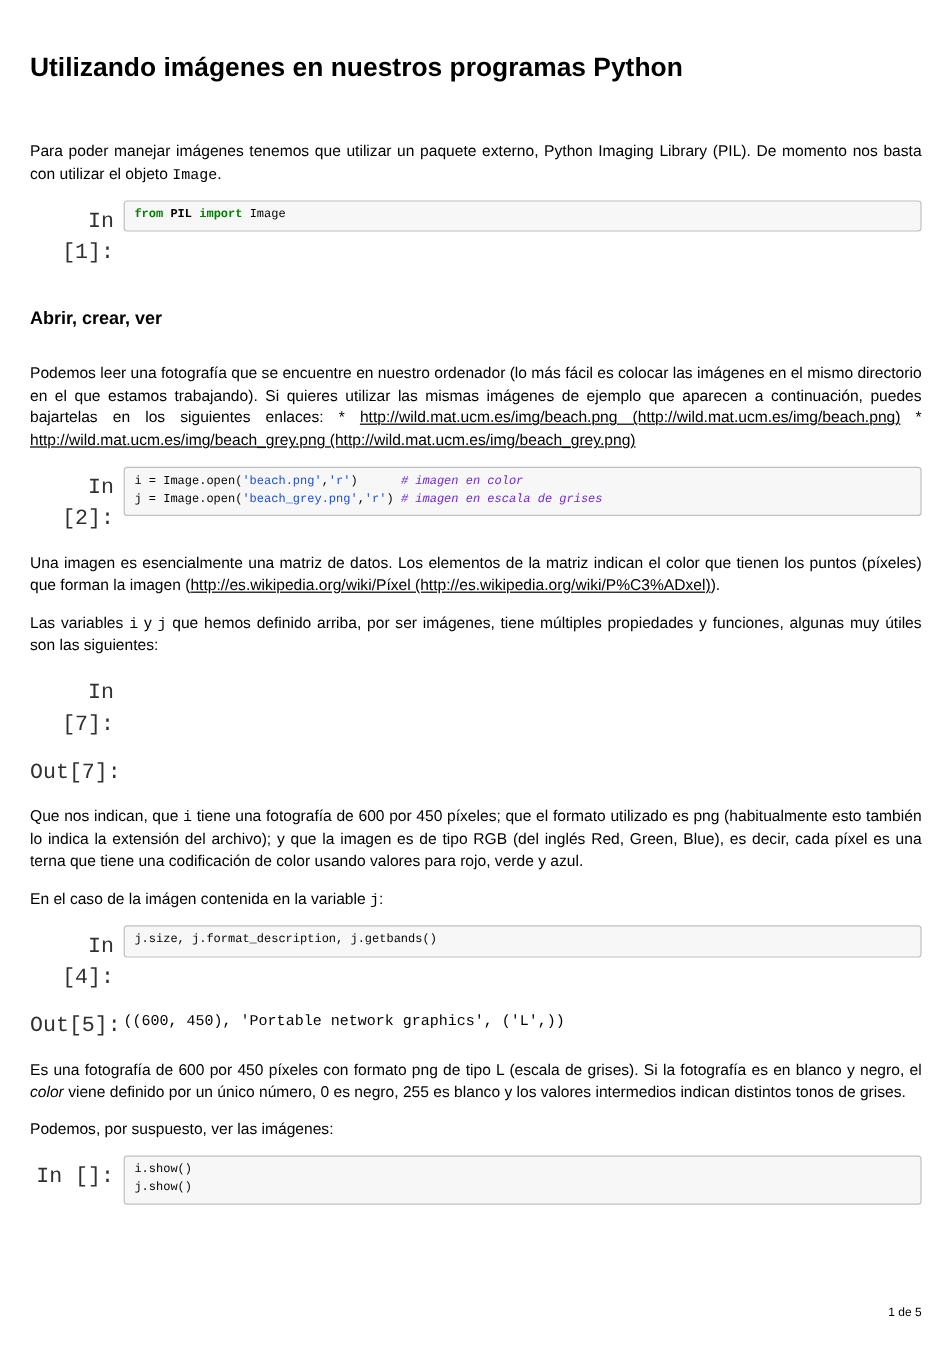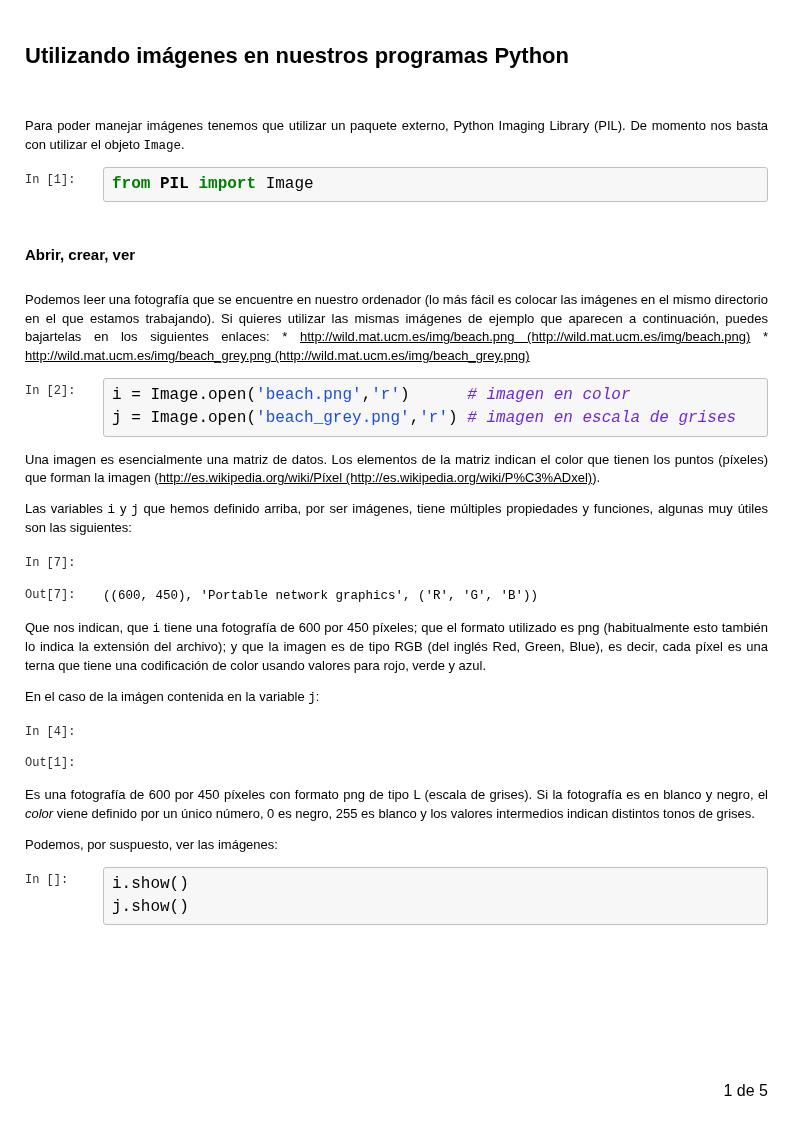--- a/index.html
+++ b/index.html
@@ -15,21 +15,21 @@
   line-height: 1.45;
 }
 h1 {
   font-size: 22px;
   font-weight: bold;
   margin-bottom: 45px;
 }
 h2 {
   font-size: 15px;
   font-weight: bold;
-  margin-top: 42px;
+  margin-top: 31px;
   margin-bottom: 25px;
 }
 p {
   text-align: justify;
   margin-bottom: 12px;
   font-size: 13px;
 }
 .mono {
   font-family: "Courier New", Courier, monospace;
   font-size: 12.5px;
@@ -38,57 +38,58 @@
   color: #000;
   text-decoration: underline;
 }
 .cell {
   display: flex;
   margin-bottom: 14px;
   align-items: flex-start;
 }
 .prompt {
   font-family: "Courier New", Courier, monospace;
-  font-size: 12px;
+  font-size: 18px;
   width: 78px;
+  text-align: right;
   padding-right: 8px;
   padding-top: 5px;
   flex-shrink: 0;
   color: #303030;
 }
 .prompt.out {
   padding-top: 0;
 }
 .code-box {
   flex: 1;
   border: 1px solid #c0c0c0;
   border-radius: 3px;
   background: #f7f7f7;
   padding: 5px 8px;
   font-family: "Courier New", Courier, monospace;
-  font-size: 16px;
+  font-size: 10px;
   white-space: pre;
   overflow: hidden;
 }
 .output-box {
   flex: 1;
   font-family: "Courier New", Courier, monospace;
   font-size: 12.5px;
   white-space: pre;
   padding-top: 0;
 }
 .kw { font-weight: bold; color: #008000; }
 .str { color: #1d4ed8; }
 .comment { font-style: italic; color: #6d28d9; }
 .b { font-weight: bold; }
 .pagenum {
   position: absolute;
   right: 25px;
   bottom: 20px;
-  font-size: 16px;
+  font-size: 10px;
 }
 </style>
 </head>
 <body>
 
 <h1>Utilizando imágenes en nuestros programas Python</h1>
 
 <p>
   <span>Para poder manejar imágenes tenemos que utilizar un paquete externo, Python Imaging Library (PIL). De momento nos basta con utilizar el objeto </span><span class="mono">Image</span><span>.</span>
 </p>
@@ -117,37 +118,38 @@
 <p>
   <span>Las variables </span><span class="mono">i</span><span> y </span><span class="mono">j</span><span> que hemos definido arriba, por ser imágenes, tiene múltiples propiedades y funciones, algunas muy útiles son las siguientes:</span>
 </p>
 
 <div class="cell">
   <div class="prompt">In [7]:</div>
 </div>
 
 <div class="cell">
   <div class="prompt out">Out[7]:</div>
-  <div class="output-box">((600, 450), 'Portable network graphics', ('R', 'G', 'B'))</div>
 </div>
 
 <p>
   <span>Que nos indican, que </span><span class="mono">i</span><span> tiene una fotografía de 600 por 450 píxeles; que el formato utilizado es png (habitualmente esto también lo indica la extensión del archivo); y que la imagen es de tipo RGB (del inglés Red, Green, Blue), es decir, cada píxel es una terna que tiene una codificación de color usando valores para rojo, verde y azul.</span>
 </p>
 
 <p>
   <span>En el caso de la imágen contenida en la variable </span><span class="mono">j</span><span>:</span>
 </p>
 
 <div class="cell">
   <div class="prompt">In [4]:</div>
+  <div class="code-box">j.size, j.format_description, j.getbands()</div>
 </div>
 
 <div class="cell">
-  <div class="prompt out">Out[1]:</div>
+  <div class="prompt out">Out[5]:</div>
+  <div class="output-box">((600, 450), 'Portable network graphics', ('L',))</div>
 </div>
 
 <p>
   <span>Es una fotografía de 600 por 450 píxeles con formato png de tipo L (escala de grises). Si la fotografía es en blanco y negro, el </span><i>color</i><span> viene definido por un único número, 0 es negro, 255 es blanco y los valores intermedios indican distintos tonos de grises.</span>
 </p>
 
 <p>Podemos, por suspuesto, ver las imágenes:</p>
 
 <div class="cell">
   <div class="prompt">In []:</div>

